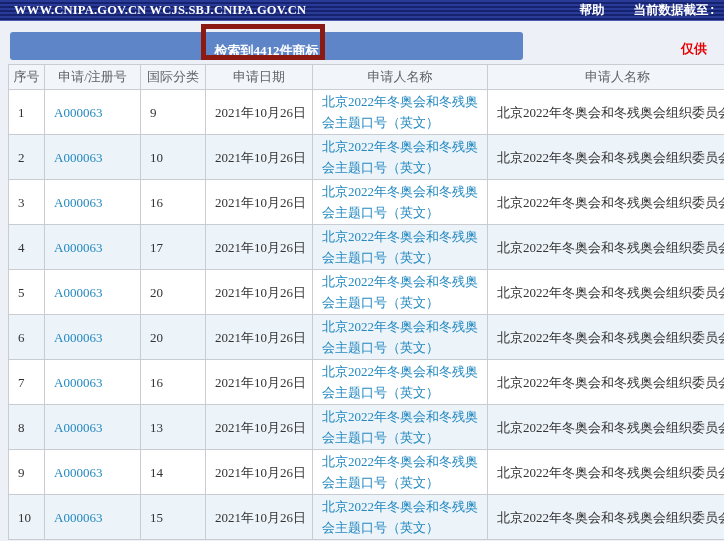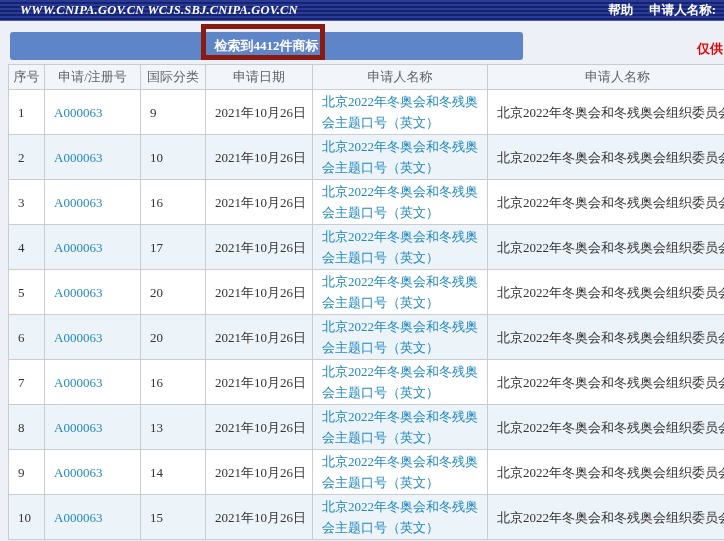--- a/index.html
+++ b/index.html
@@ -13,36 +13,36 @@
   
   .topbar {
     position: absolute; top: 0; left: 0; width: 724px; height: 21px;
     background: repeating-linear-gradient(180deg,
       #2a3b97 0px, #2a3b97 2px,
       #15226f 2px, #15226f 4px);
     border-bottom: 1px solid #4a5bb0;
     display: flex; align-items: center; justify-content: space-between;
     color: #ffffff; font-weight: bold; font-size: 12.5px;
   }
-  .topbar .domains { padding-left: 20px; letter-spacing: 0.2px; font-style: italic; }
-  .topbar .right { display: flex; gap: 16px; padding-right: 8px; }
+  .topbar .domains { padding-left: 14px; letter-spacing: 0.2px; }
+  .topbar .right { display: flex; gap: 29px; padding-right: 8px; font-family: Liberation Mono, monospace; }
   .topbar a { color: #ffffff; text-decoration: none; }
   
   .banner {
     position: absolute; top: 32px; left: 10px; width: 513px; height: 28px;
     background: #5d85c8; border-radius: 3px;
-    display: flex; align-items: center; justify-content: center;
+    display: flex; align-items: flex-end; justify-content: center;
     color: #ffffff; font-size: 13px; font-weight: bold;
   }
   .annotation-box {
     position: absolute; top: 24px; left: 201px; width: 124px; height: 36px;
     border: 5px solid #8b1a12; z-index: 5; pointer-events: none;
   }
   .notice {
-    position: absolute; top: 40px; right: 1px;
+    position: absolute; top: 40px; right: 17px;
     color: #e60000; font-size: 13px; font-weight: bold; white-space: nowrap;
   }
   
   table.results {
     position: absolute; top: 64px; left: 8px;
     border-collapse: collapse; table-layout: fixed; width: 739px;
     font-size: 13px; background: #ffffff;
   }
   table.results th, table.results td {
     border: 1px solid #c9ccd1; vertical-align: middle;
@@ -62,21 +62,21 @@
   .col-applicant { width: 260px; }
   td a { color: #2389c0; text-decoration: none; cursor: pointer; }
 </style>
 </head>
 <body>
 
 <div class="topbar">
   <span class="domains">WWW.CNIPA.GOV.CN WCJS.SBJ.CNIPA.GOV.CN</span>
   <span class="right">
     <a href="#">帮助</a>
-    <span>申请人名称:</span>
+    <span>当前数据截至:</span>
   </span>
 </div>
 
 <div class="banner">
   <span>检索到4412件商标</span>
 </div>
 <div class="annotation-box"></div>
 <div class="notice">仅供</div>
 
 <table class="results">

